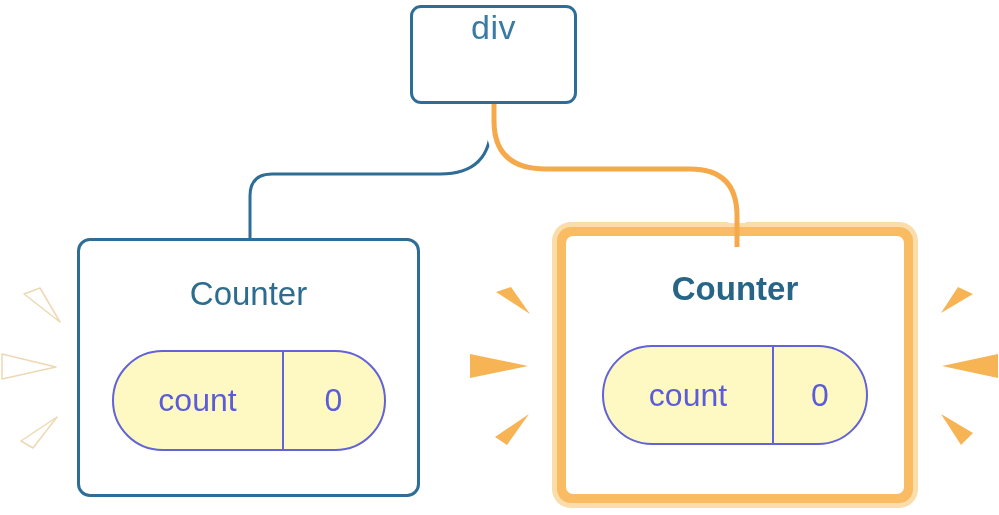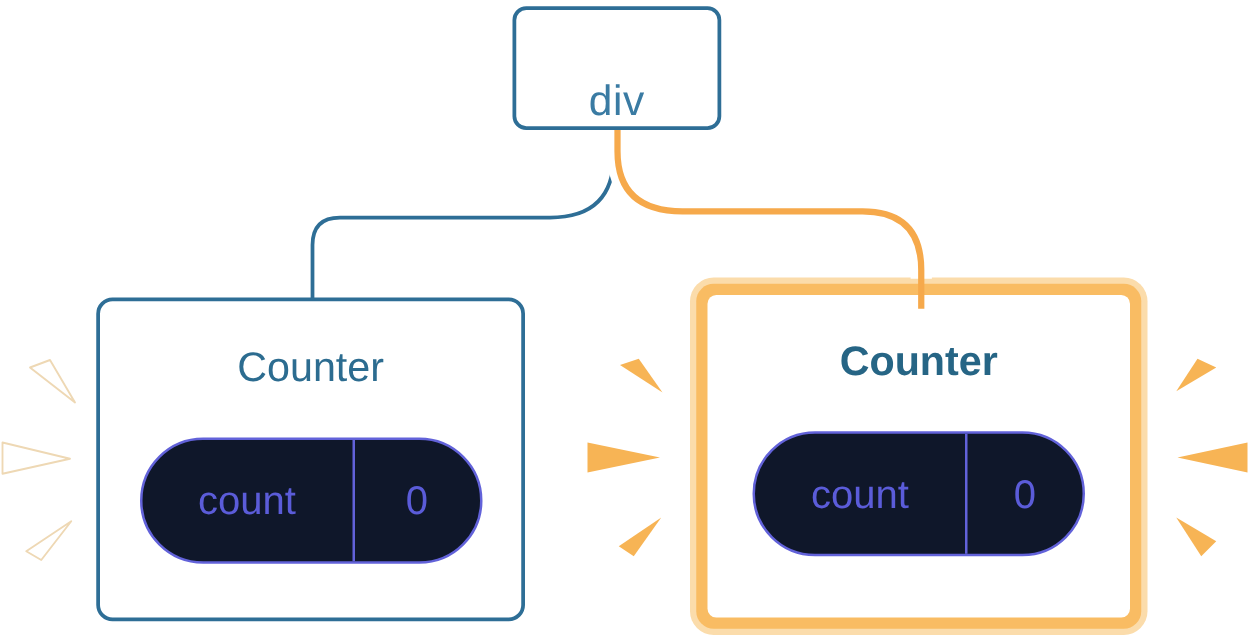--- a/index.html
+++ b/index.html
@@ -4,34 +4,34 @@
 <style>
   html,body{margin:0;padding:0;background:#ffffff;}
   .stage{
     position:relative;width:999px;height:515px;background:#ffffff;overflow:hidden;
     font-family:"Liberation Sans","DejaVu Sans",sans-serif;
   }
   
   .root-node{
     position:absolute;left:410px;top:5px;width:167px;height:99px;
     background:#fff;border:3px solid #2e6e96;border-radius:11px;box-sizing:border-box;
-    display:flex;align-items:flex-end;justify-content:center;
+    display:flex;align-items:flex-start;justify-content:center;
   }
   .root-node span{font-size:34px;color:#3a7ba3;font-weight:500;letter-spacing:.5px;}
   
   .card{
     position:absolute;left:77px;top:238px;width:343px;height:259px;
     background:#fff;border:3px solid #2e6e96;border-radius:13px;box-sizing:border-box;
     display:flex;flex-direction:column;align-items:center;
   }
   .card-title{margin-top:36px;font-size:33px;line-height:33px;font-weight:500;color:#2c6c90;}
   .card-title.bold{font-weight:700;color:#266585;}
   .pill{
     margin-top:40px;width:274px;height:101px;border:2.5px solid #6262d9;border-radius:52px;
-    box-sizing:border-box;display:flex;background:#0f172a;
+    box-sizing:border-box;display:flex;background:#fef9c3;
   }
   .pill-key{
     width:168px;display:flex;align-items:center;justify-content:center;
     font-size:32px;color:#5b5cd9;border-right:2.5px solid #6262d9;
   }
   .pill-value{flex:1;display:flex;align-items:center;justify-content:center;font-size:32px;color:#5b5cd9;}
   
   .card-outer{
     position:absolute;left:552px;top:222px;width:366px;height:286px;
     background:#fbdcab;border-radius:19px;padding:5px;box-sizing:border-box;

